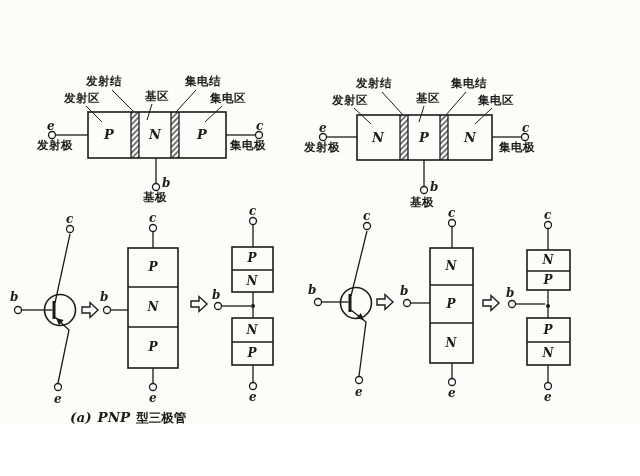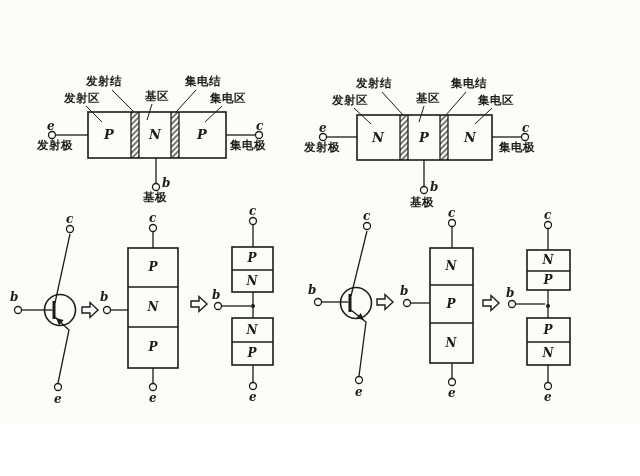--- a/index.html
+++ b/index.html
@@ -228,17 +228,20 @@
   <span class="blk s" style="left:451px;top:298px">P</span>
   <span class="blk s" style="left:451px;top:337px">N</span>
   <span class="it" style="left:544px;top:209px">c</span>
   <span class="it" style="left:506px;top:287px">b</span>
   <span class="it" style="left:544px;top:391px">e</span>
   <span class="blk s" style="left:548px;top:254px">N</span>
   <span class="blk s" style="left:548px;top:274px">P</span>
   <span class="blk s" style="left:548px;top:324px">P</span>
   <span class="blk s" style="left:548px;top:347px">N</span>
 
+  <div class="cap" style="left:70px;top:411px">
+    <span class="idx">(a)</span><span class="typ">PNP</span><span class="sfx">型三极管</span>
+  </div>
   <div class="fig" style="left:228px;top:437px">
     <span>图</span><span class="num">1—2</span>
   </div>
 
 </div>
 
 </body></html>

